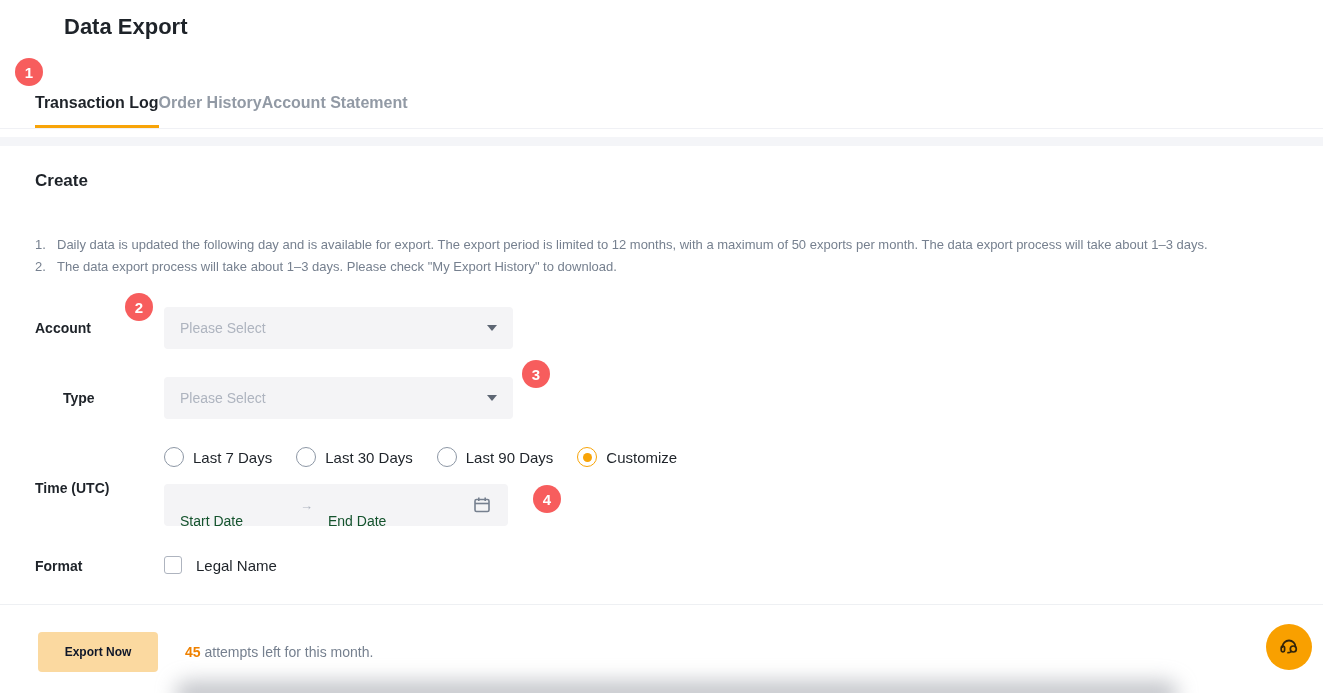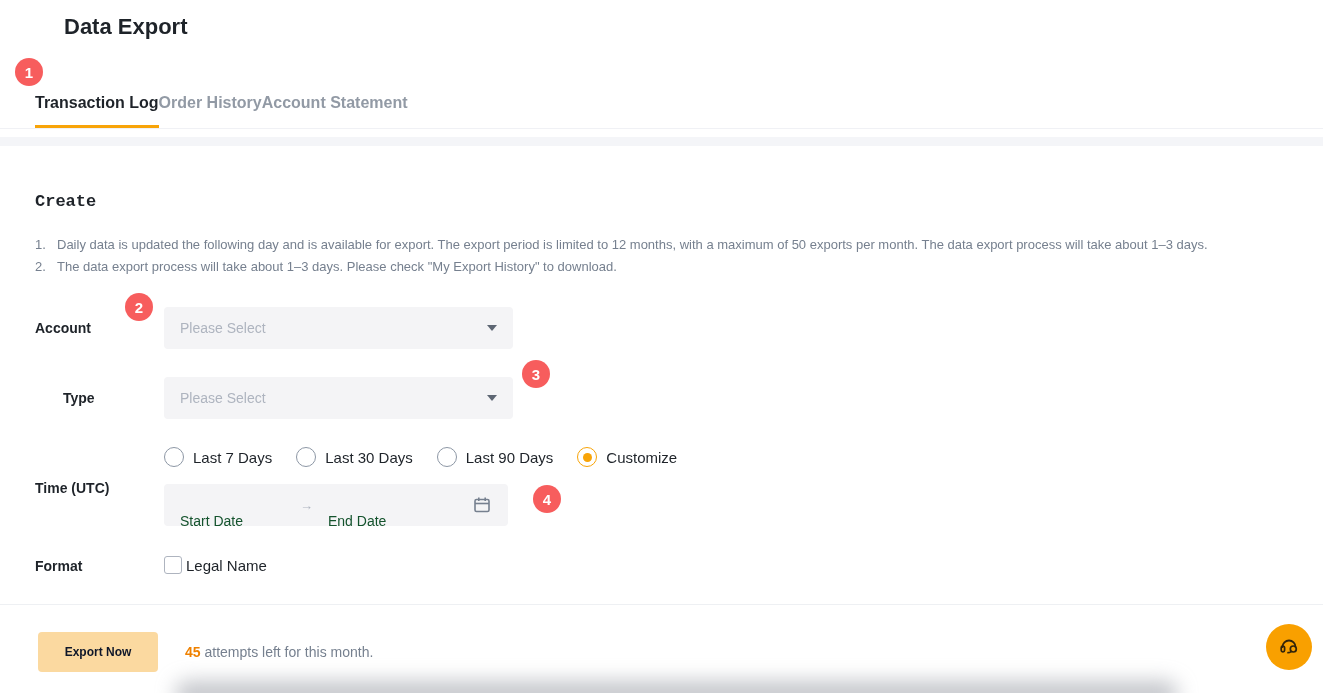--- a/index.html
+++ b/index.html
@@ -9,21 +9,21 @@
   }
   
   .page-title{position:absolute;left:35px;top:14px;font-size:22px;font-weight:700;color:#1e2329;margin-left:29px;}
   
   .tabs{position:absolute;left:35px;top:94px;display:flex;}
   .tab{font-size:16px;font-weight:700;color:#929aa5;padding-bottom:13px;border-bottom:3px solid transparent;cursor:pointer;}
   .tab.active{color:#1e2329;border-bottom-color:#f8a408;}
   .tabbar-line{position:absolute;left:0;right:0;top:128px;height:1px;background:#f0f1f5;}
   .band{position:absolute;left:0;right:0;top:137px;height:9px;background:#f4f5f8;}
   
-  .create-heading{position:absolute;left:35px;top:192px;font-size:17px;font-weight:700;color:#1e2329;font-family:Liberation Mono, monospace;}
+  .create-heading{position:absolute;left:35px;top:171px;font-size:17px;font-weight:700;color:#1e2329;}
   .instructions{position:absolute;left:35px;top:234px;font-size:13px;color:#76808f;line-height:22px;}
   .instruction{display:flex;}
   .instruction .num{width:22px;flex:0 0 22px;}
   
   .field-label{position:absolute;left:35px;font-size:14px;font-weight:700;color:#1e2329;}
   .select-box{
     position:absolute;left:164px;width:349px;height:42px;background:#f4f4f6;border-radius:4px;
     display:flex;align-items:center;padding:0 16px;box-sizing:border-box;cursor:pointer;
   }
   .select-box .placeholder{font-size:14px;color:#aeb4bf;flex:1;}
@@ -35,21 +35,21 @@
   .radio-item.selected .radio-circle::after{content:"";width:9px;height:9px;border-radius:50%;background:#f8a408;}
   .radio-label{font-size:15px;color:#1e2329;}
   .date-range{
     position:absolute;left:164px;top:484px;width:344px;height:42px;background:#f4f4f6;border-radius:4px;
     display:flex;align-items:center;padding:0 16px;box-sizing:border-box;cursor:pointer;
   }
   .date-range .ph{font-size:14px;color:#14532d;margin-top:31px;}
   .date-range .start{width:120px;}
   .date-range .arrow{color:#aeb4bf;font-size:13px;width:28px;}
   .date-range .end{flex:1;}
-  .checkbox-row{position:absolute;left:164px;top:556px;display:flex;align-items:center;gap:4px;}
+  .checkbox-row{position:absolute;left:164px;top:556px;display:flex;align-items:center;gap:14px;}
   .checkbox{width:18px;height:18px;border:1.5px solid #aeb4bf;border-radius:3px;background:#fff;box-sizing:border-box;cursor:pointer;}
   .checkbox-label{font-size:15px;color:#1e2329;}
   
   .divider{position:absolute;left:0;right:0;top:604px;height:1px;background:#eef0f3;}
   .export-button{
     position:absolute;left:38px;top:632px;width:120px;height:40px;border:none;border-radius:4px;
     background:#fbd9a0;color:#0f172a;font-size:12px;font-weight:700;font-family:"Liberation Sans",sans-serif;cursor:pointer;
   }
   .attempts{position:absolute;left:185px;top:644px;font-size:14px;color:#76808f;}
   .attempts .count{color:#ef8100;font-weight:700;}

